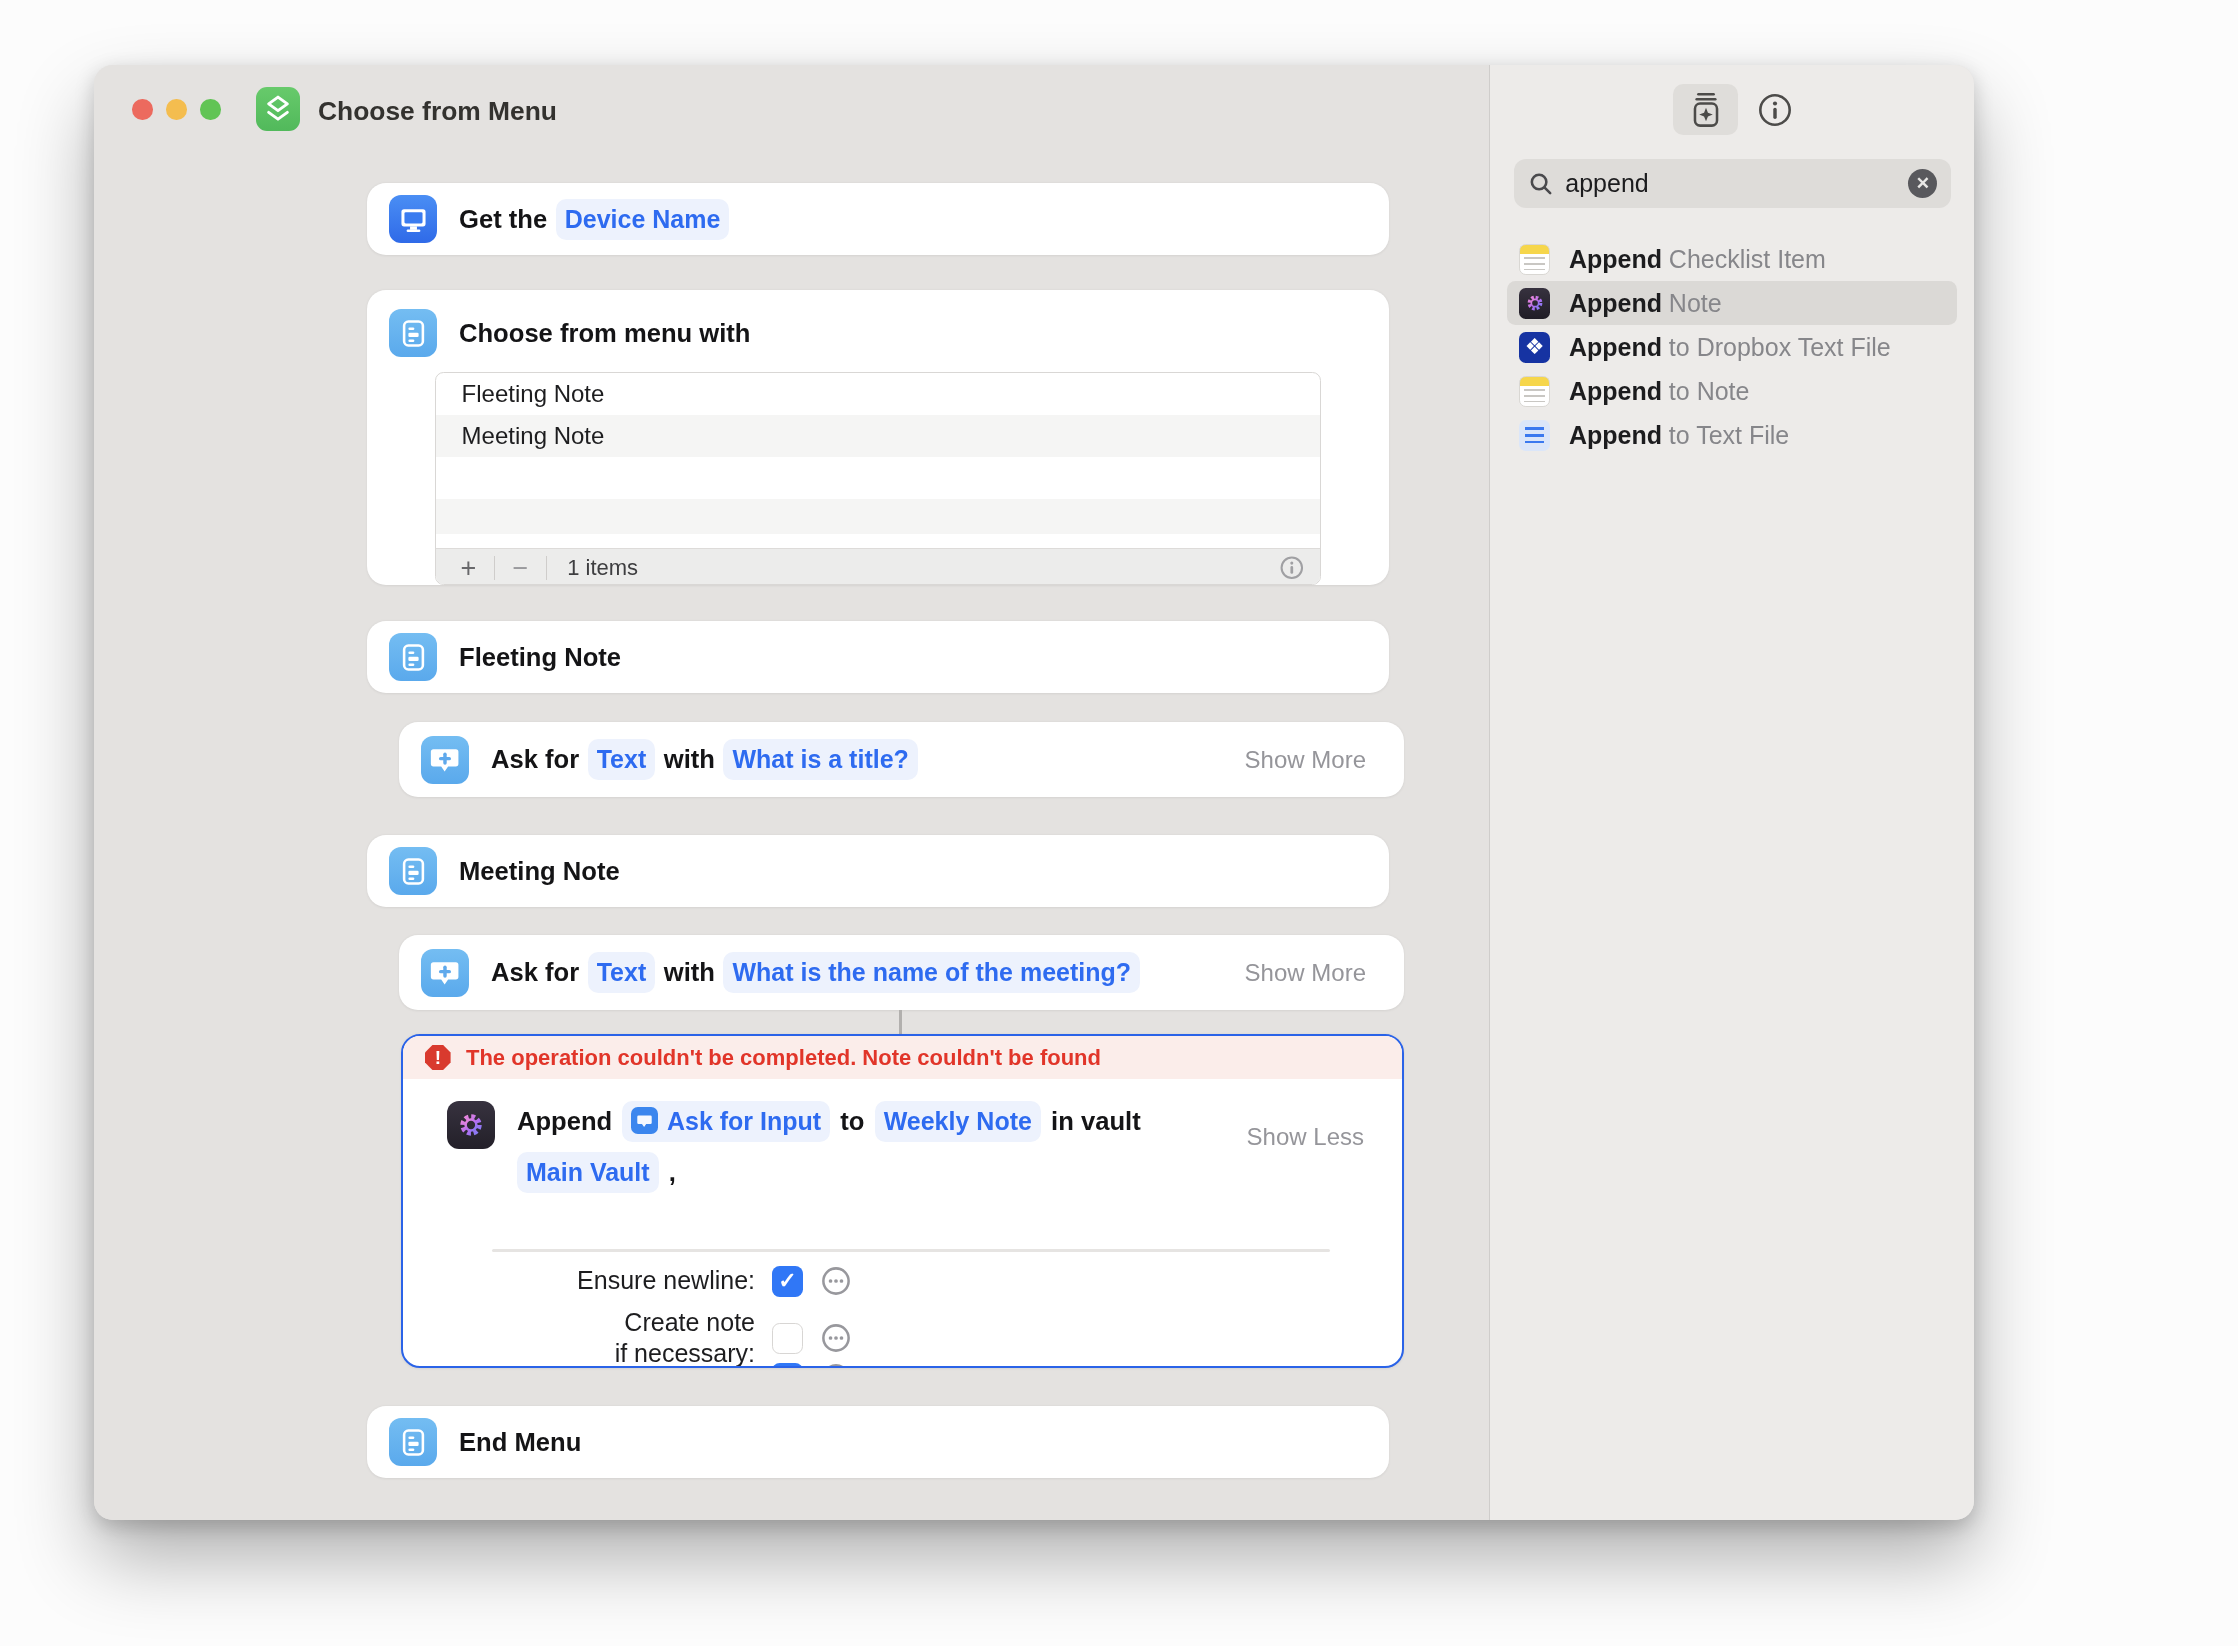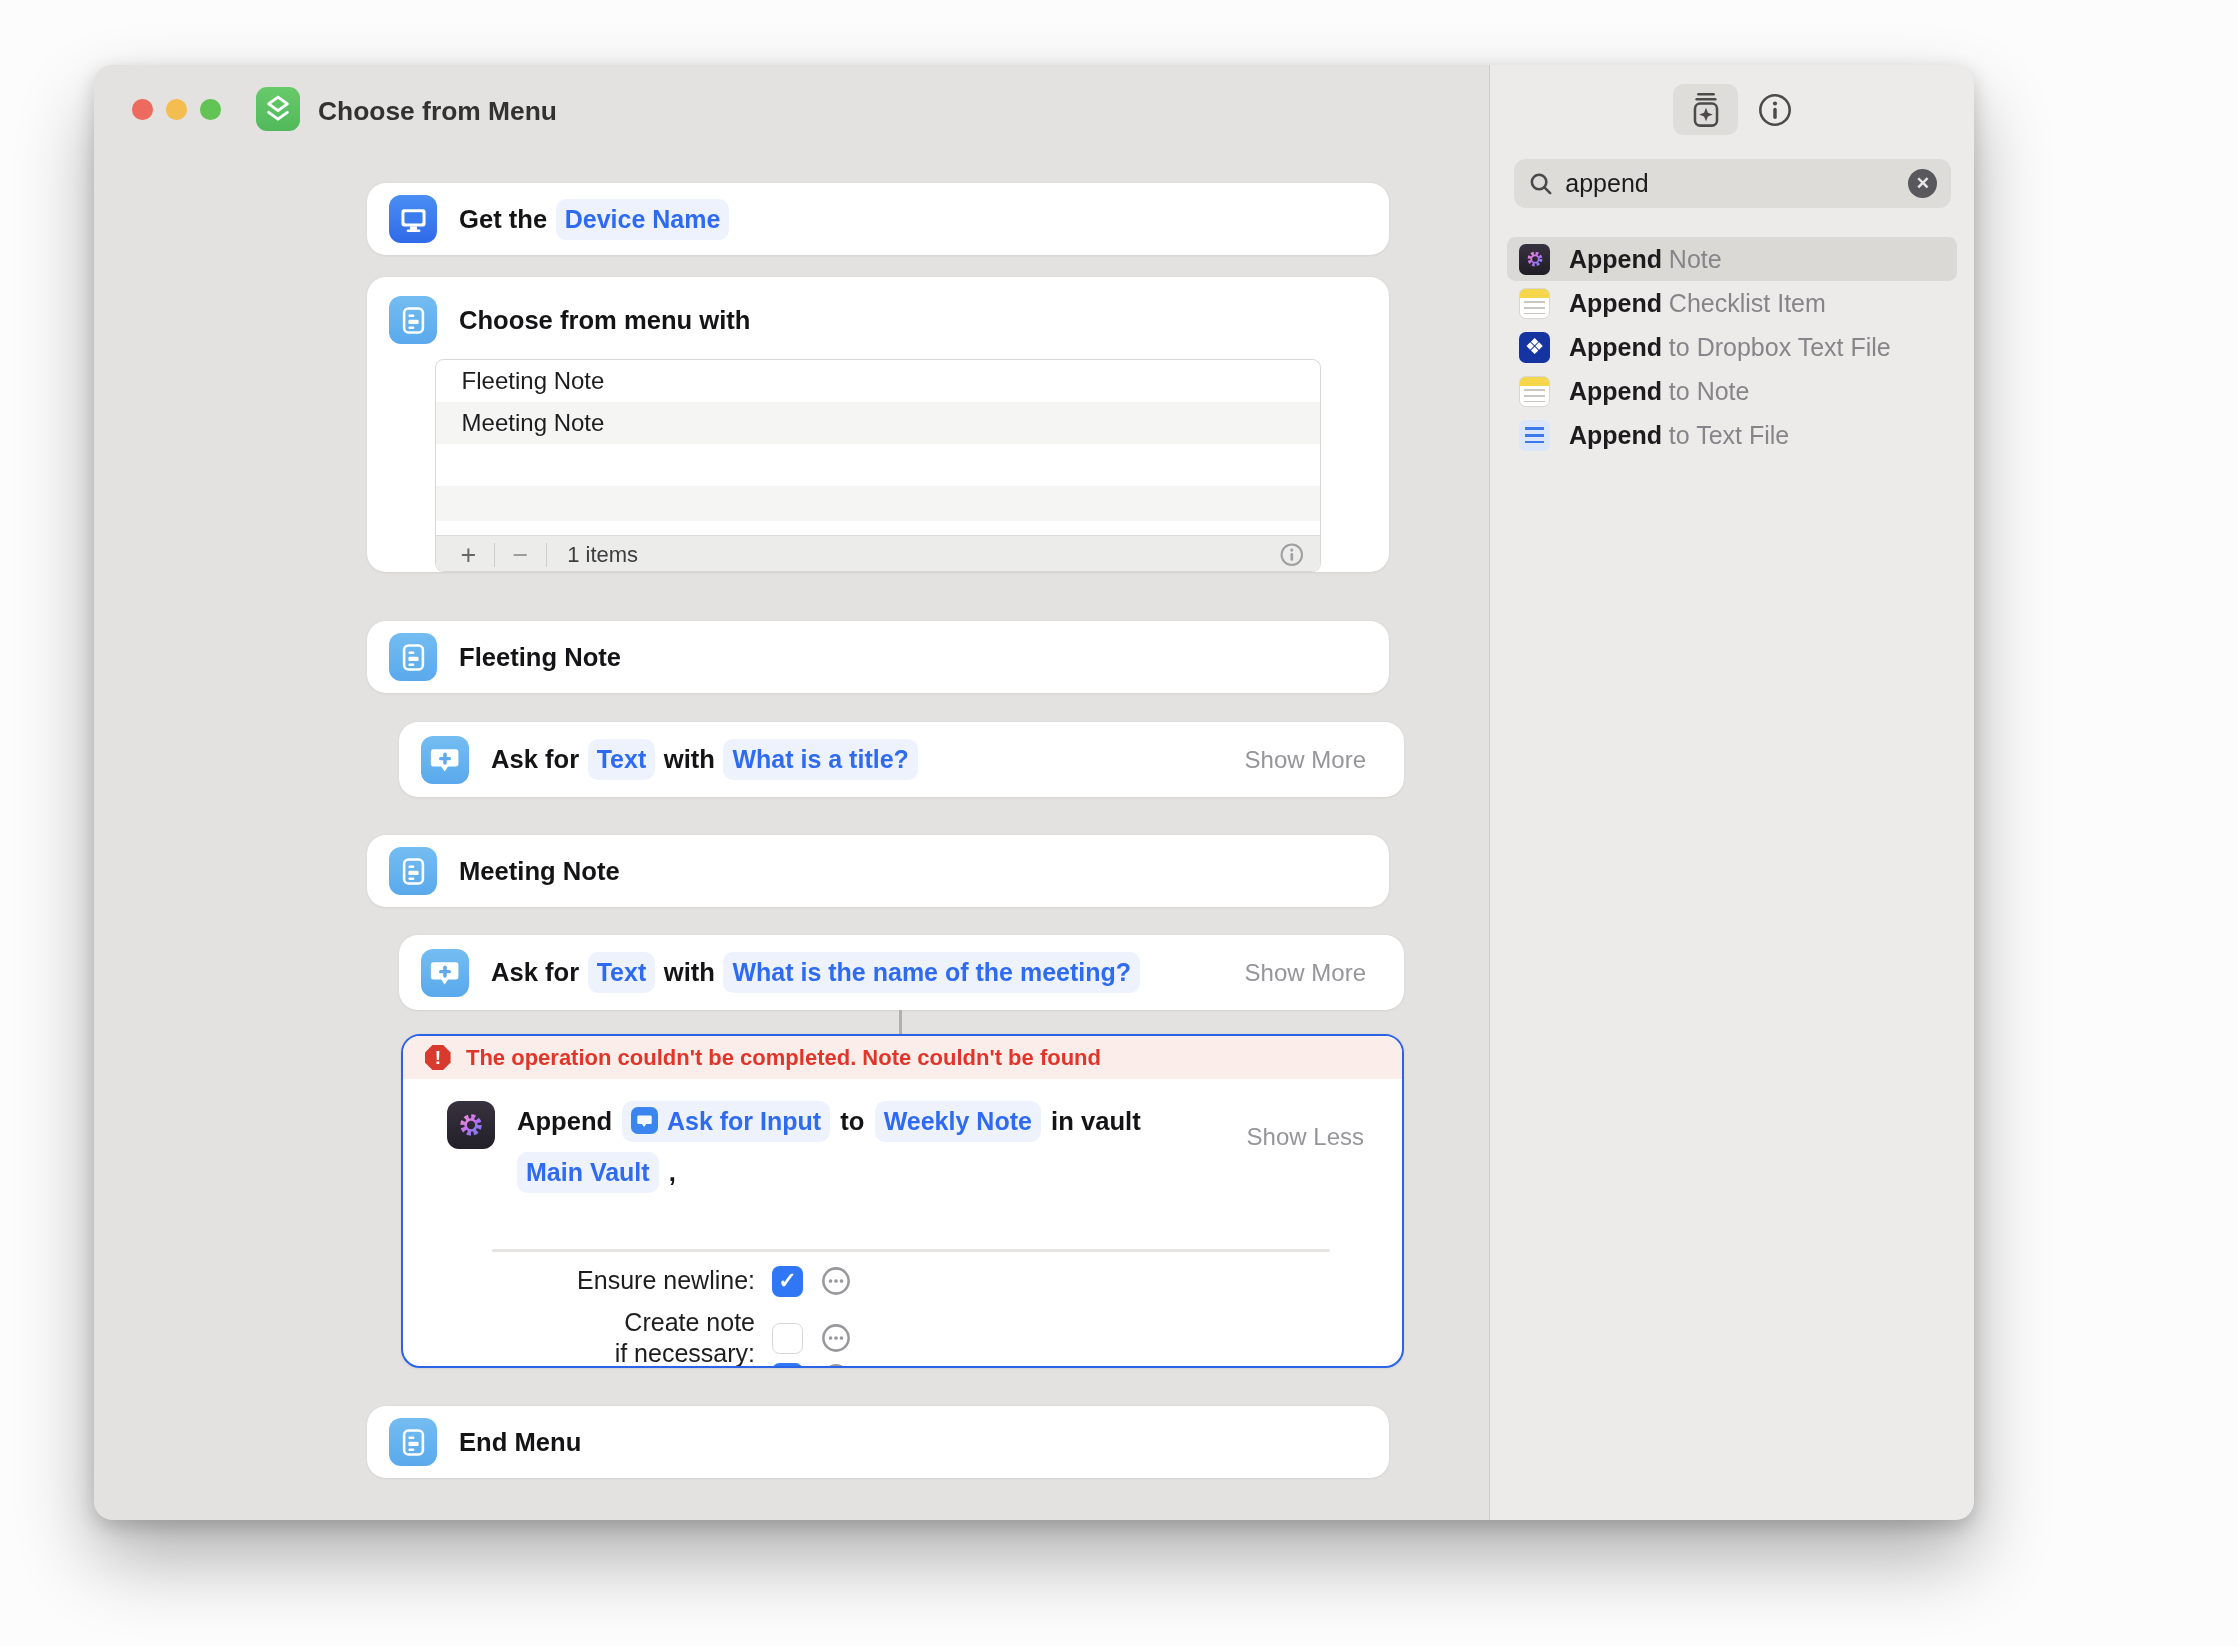--- a/index.html
+++ b/index.html
@@ -35,21 +35,21 @@
   .badge { width:48px; height:48px; border-radius:12px; flex:0 0 auto; margin-left:22px;
     display:flex; align-items:center; justify-content:center; }
   .badge.blue   { background:linear-gradient(180deg,#4a8ef4,#2f6ae8); }
   .badge.lblue  { background:linear-gradient(180deg,#74bdf2,#5aa9ec); }
   .badge.dark   { background:linear-gradient(180deg,#37323f,#232029); }
   .card-text { margin-left:22px; font-size:25.6px; font-weight:700; color:#141416; display:flex; align-items:center; flex-wrap:wrap; gap:6.8px 8.5px; }
   .pill { background:#edf2fd; color:#2e6bf0; font-weight:700; font-size:25px; padding:6px 9px; border-radius:10.2px; white-space:nowrap; }
   .show-link { position:absolute; right:38px; top:50%; transform:translateY(-50%); font-size:24px; color:#95959a; font-weight:400; cursor:pointer; }
 
   
-  #menu-card { top:212px; height:295px; align-items:flex-start; flex-direction:column; }
+  #menu-card { top:225px; height:295px; align-items:flex-start; flex-direction:column; }
   #menu-card .hdr { display:flex; align-items:center; margin-top:19px; }
   #menu-list { margin:15.4px 0 0 68px; width:886px; border:0.9px solid #d9d7d5; border-radius:8.5px; overflow:hidden; background:#fff; }
   .m-row { height:42px; display:flex; align-items:center; padding-left:25.6px; font-size:24px; font-weight:400; color:#1d1d1f; }
   .m-row.alt { background:#f5f5f4; }
   .m-row.sliver { height:13.7px; }
   #menu-footer { height:39px; background:#ececeb; border-top:0.9px solid #dddbd9; display:flex; align-items:center; padding:0 15.4px; }
   .mf-btn { width:34px; text-align:center; font-size:27px; color:#68686b; cursor:pointer; line-height:1; }
   .mf-div { width:0.9px; height:24px; background:#cfcdcb; margin:0 8.5px; }
   #menu-count { font-size:22px; color:#3e3e40; margin-left:12px; }
   #menu-info { margin-left:auto; cursor:pointer; display:flex; }
@@ -364,34 +364,34 @@
     <div id="search-wrap">
       <svg width="25.6" height="25.6" viewBox="0 0 30 30">
         <circle cx="13" cy="13" r="8.5" fill="none" stroke="#4a4a4d" stroke-width="3"></circle>
         <line x1="19.5" y1="19.5" x2="26" y2="26" stroke="#4a4a4d" stroke-width="3" stroke-linecap="round"></line>
       </svg>
       <input id="search-input" value="append" style="">
       <span id="search-clear">✕</span>
     </div>
 
     <div id="results">
+      <div class="r-row">
+        <span class="r-icon ic-notes"></span>
+        <span class="r-label"><b>Append</b><span>Checklist Item</span></span>
+      </div>
       <div class="r-row sel">
         <span class="r-icon ic-obsidian">
           <svg width="22" height="22" viewBox="0 0 38 38">
             <circle cx="19" cy="19" r="10" fill="none" stroke="url(#gearg)" stroke-width="5.5" stroke-dasharray="4.6 3.25"></circle>
             <circle cx="19" cy="19" r="6.4" fill="none" stroke="url(#gearg)" stroke-width="3"></circle>
           </svg>
         </span>
         <span class="r-label"><b>Append</b><span>Note</span></span>
       </div>
       <div class="r-row">
-        <span class="r-icon ic-notes"></span>
-        <span class="r-label"><b>Append</b><span>Checklist Item</span></span>
-      </div>
-      <div class="r-row">
         <span class="r-icon ic-dropbox">❖</span>
         <span class="r-label"><b>Append</b><span>to Dropbox Text File</span></span>
       </div>
       <div class="r-row">
         <span class="r-icon ic-notes"></span>
         <span class="r-label"><b>Append</b><span>to Note</span></span>
       </div>
       <div class="r-row">
         <span class="r-icon ic-textfile"></span>
         <span class="r-label"><b>Append</b><span>to Text File</span></span>

